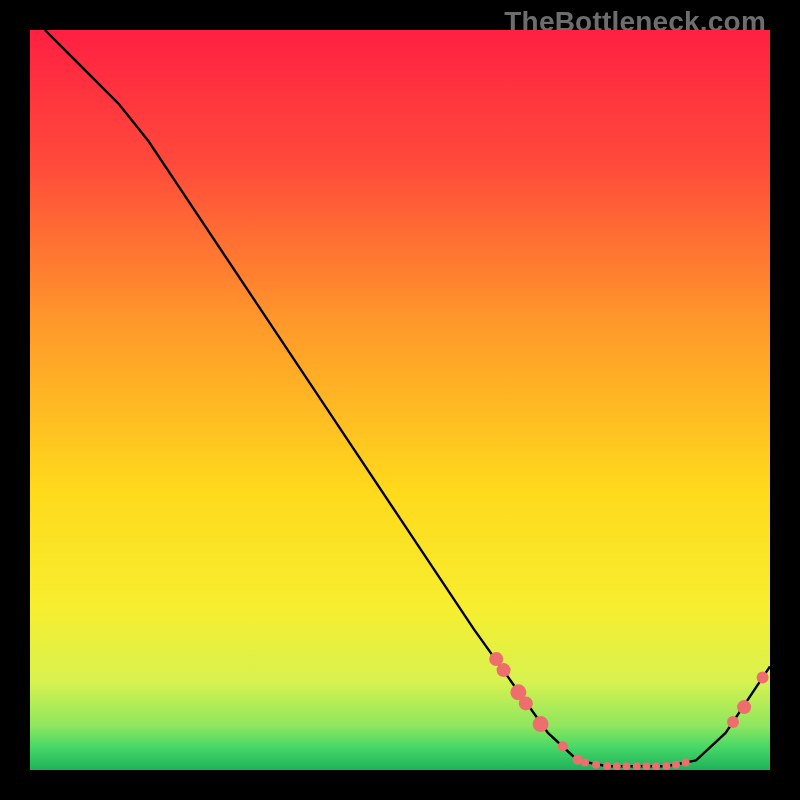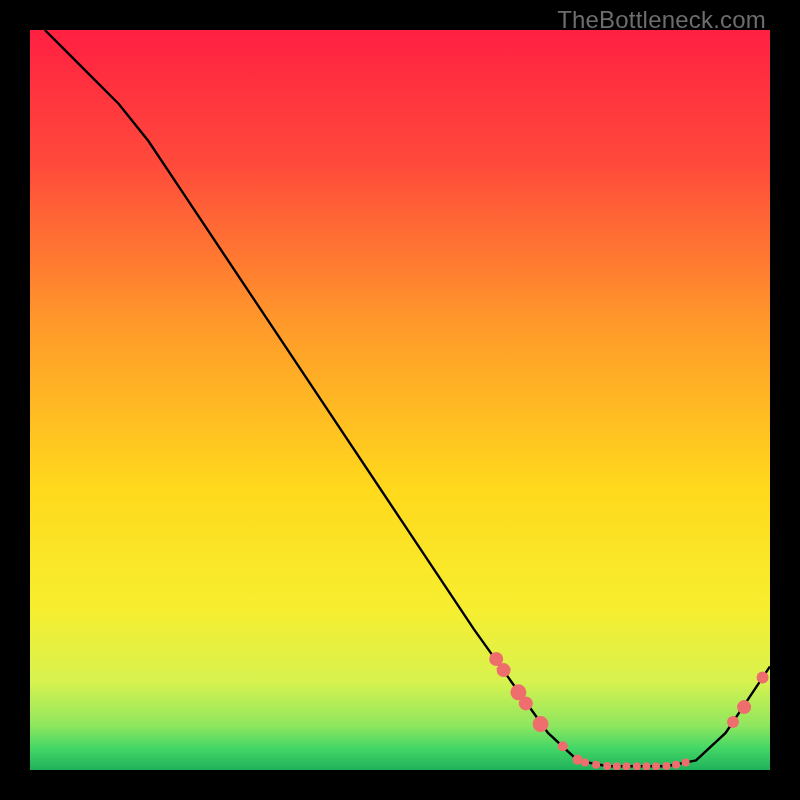--- a/index.html
+++ b/index.html
@@ -24,22 +24,22 @@
     left: 0;
     top: 0;
     width: 740px;
     height: 740px;
   }
   .watermark {
     position: absolute;
     top: 6px;
     right: 34px;
     color: #6d6d6d;
-    font-size: 24px;
-    font-weight: 400;
+    font-size: 28px;
+    font-weight: 700;
     letter-spacing: 0.2px;
     user-select: none;
   }
   svg { display: block; }
 </style>
 </head>
 <body>
 
 <div class="watermark">TheBottleneck.com</div>
 

